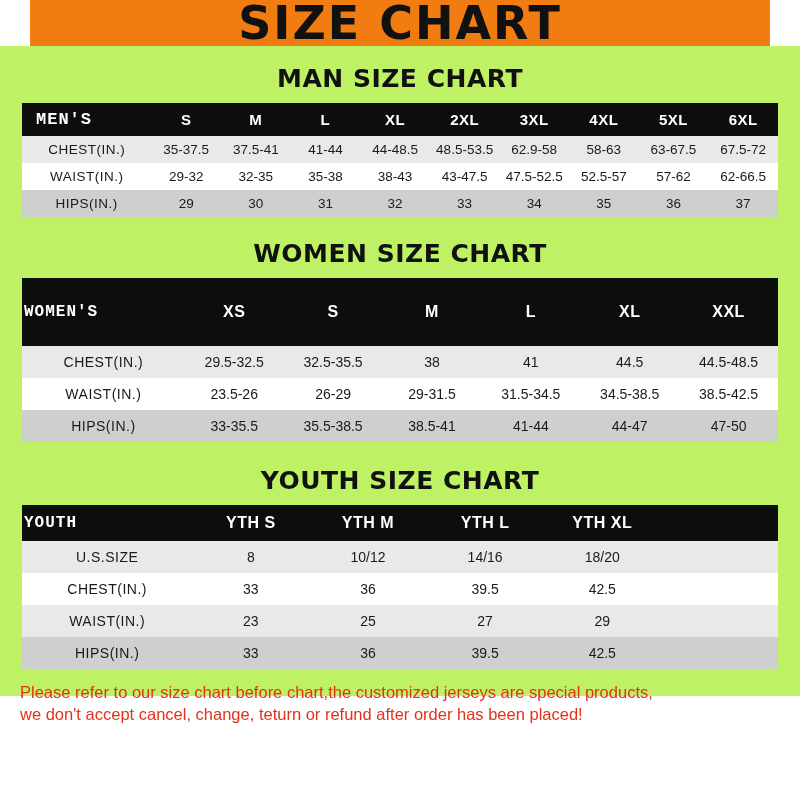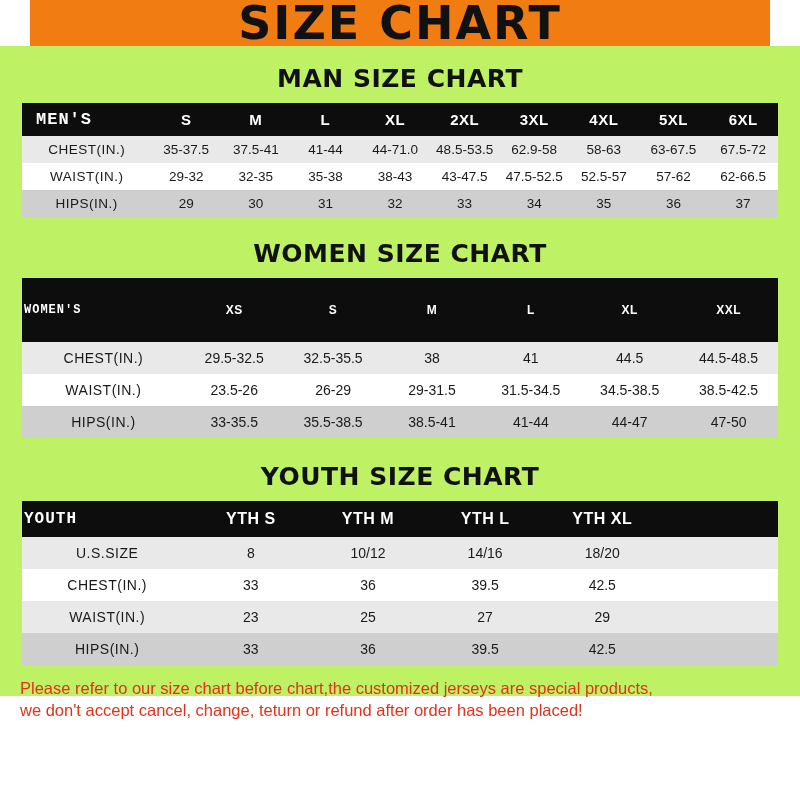--- a/index.html
+++ b/index.html
@@ -105,21 +105,21 @@
   .size-table tbody td.rowlabel {
     font-size: 13.5px;
     letter-spacing: 0.5px;
     color: #1a1a1a;
   }
   .size-table tbody tr.r-light { background: #e9e9e9; }
   .size-table tbody tr.r-white { background: #ffffff; }
   .size-table tbody tr.r-dark { background: #cfcfcf; }
 
   
-  .sec-women .size-table thead th { font-size: 12px; padding: 25px 2px; }
+  .sec-women .size-table thead th { font-size: 16px; padding: 25px 2px; }
   .sec-women .size-table tbody td { padding: 8px 2px; font-size: 14px; }
   .sec-youth .size-table thead th { font-size: 16px; padding: 9px 2px; }
   .sec-youth .size-table tbody td { padding: 8px 2px; font-size: 14px; }
 
   .footer-note {
     padding: 12px 20px 10px 20px;
     color: #e1321a;
     font-size: 16.5px;
     line-height: 1.35;
     font-family: "Liberation Sans", sans-serif;
@@ -153,21 +153,21 @@
             <th>5XL</th>
             <th>6XL</th>
           </tr>
         </thead>
         <tbody>
           <tr class="r-light">
             <td class="rowlabel">CHEST(IN.)</td>
             <td>35-37.5</td>
             <td>37.5-41</td>
             <td>41-44</td>
-            <td>44-71.0</td>
+            <td>44-48.5</td>
             <td>48.5-53.5</td>
             <td>62.9-58</td>
             <td>58-63</td>
             <td>63-67.5</td>
             <td>67.5-72</td>
           </tr>
           <tr class="r-white">
             <td class="rowlabel">WAIST(IN.)</td>
             <td>29-32</td>
             <td>32-35</td>

